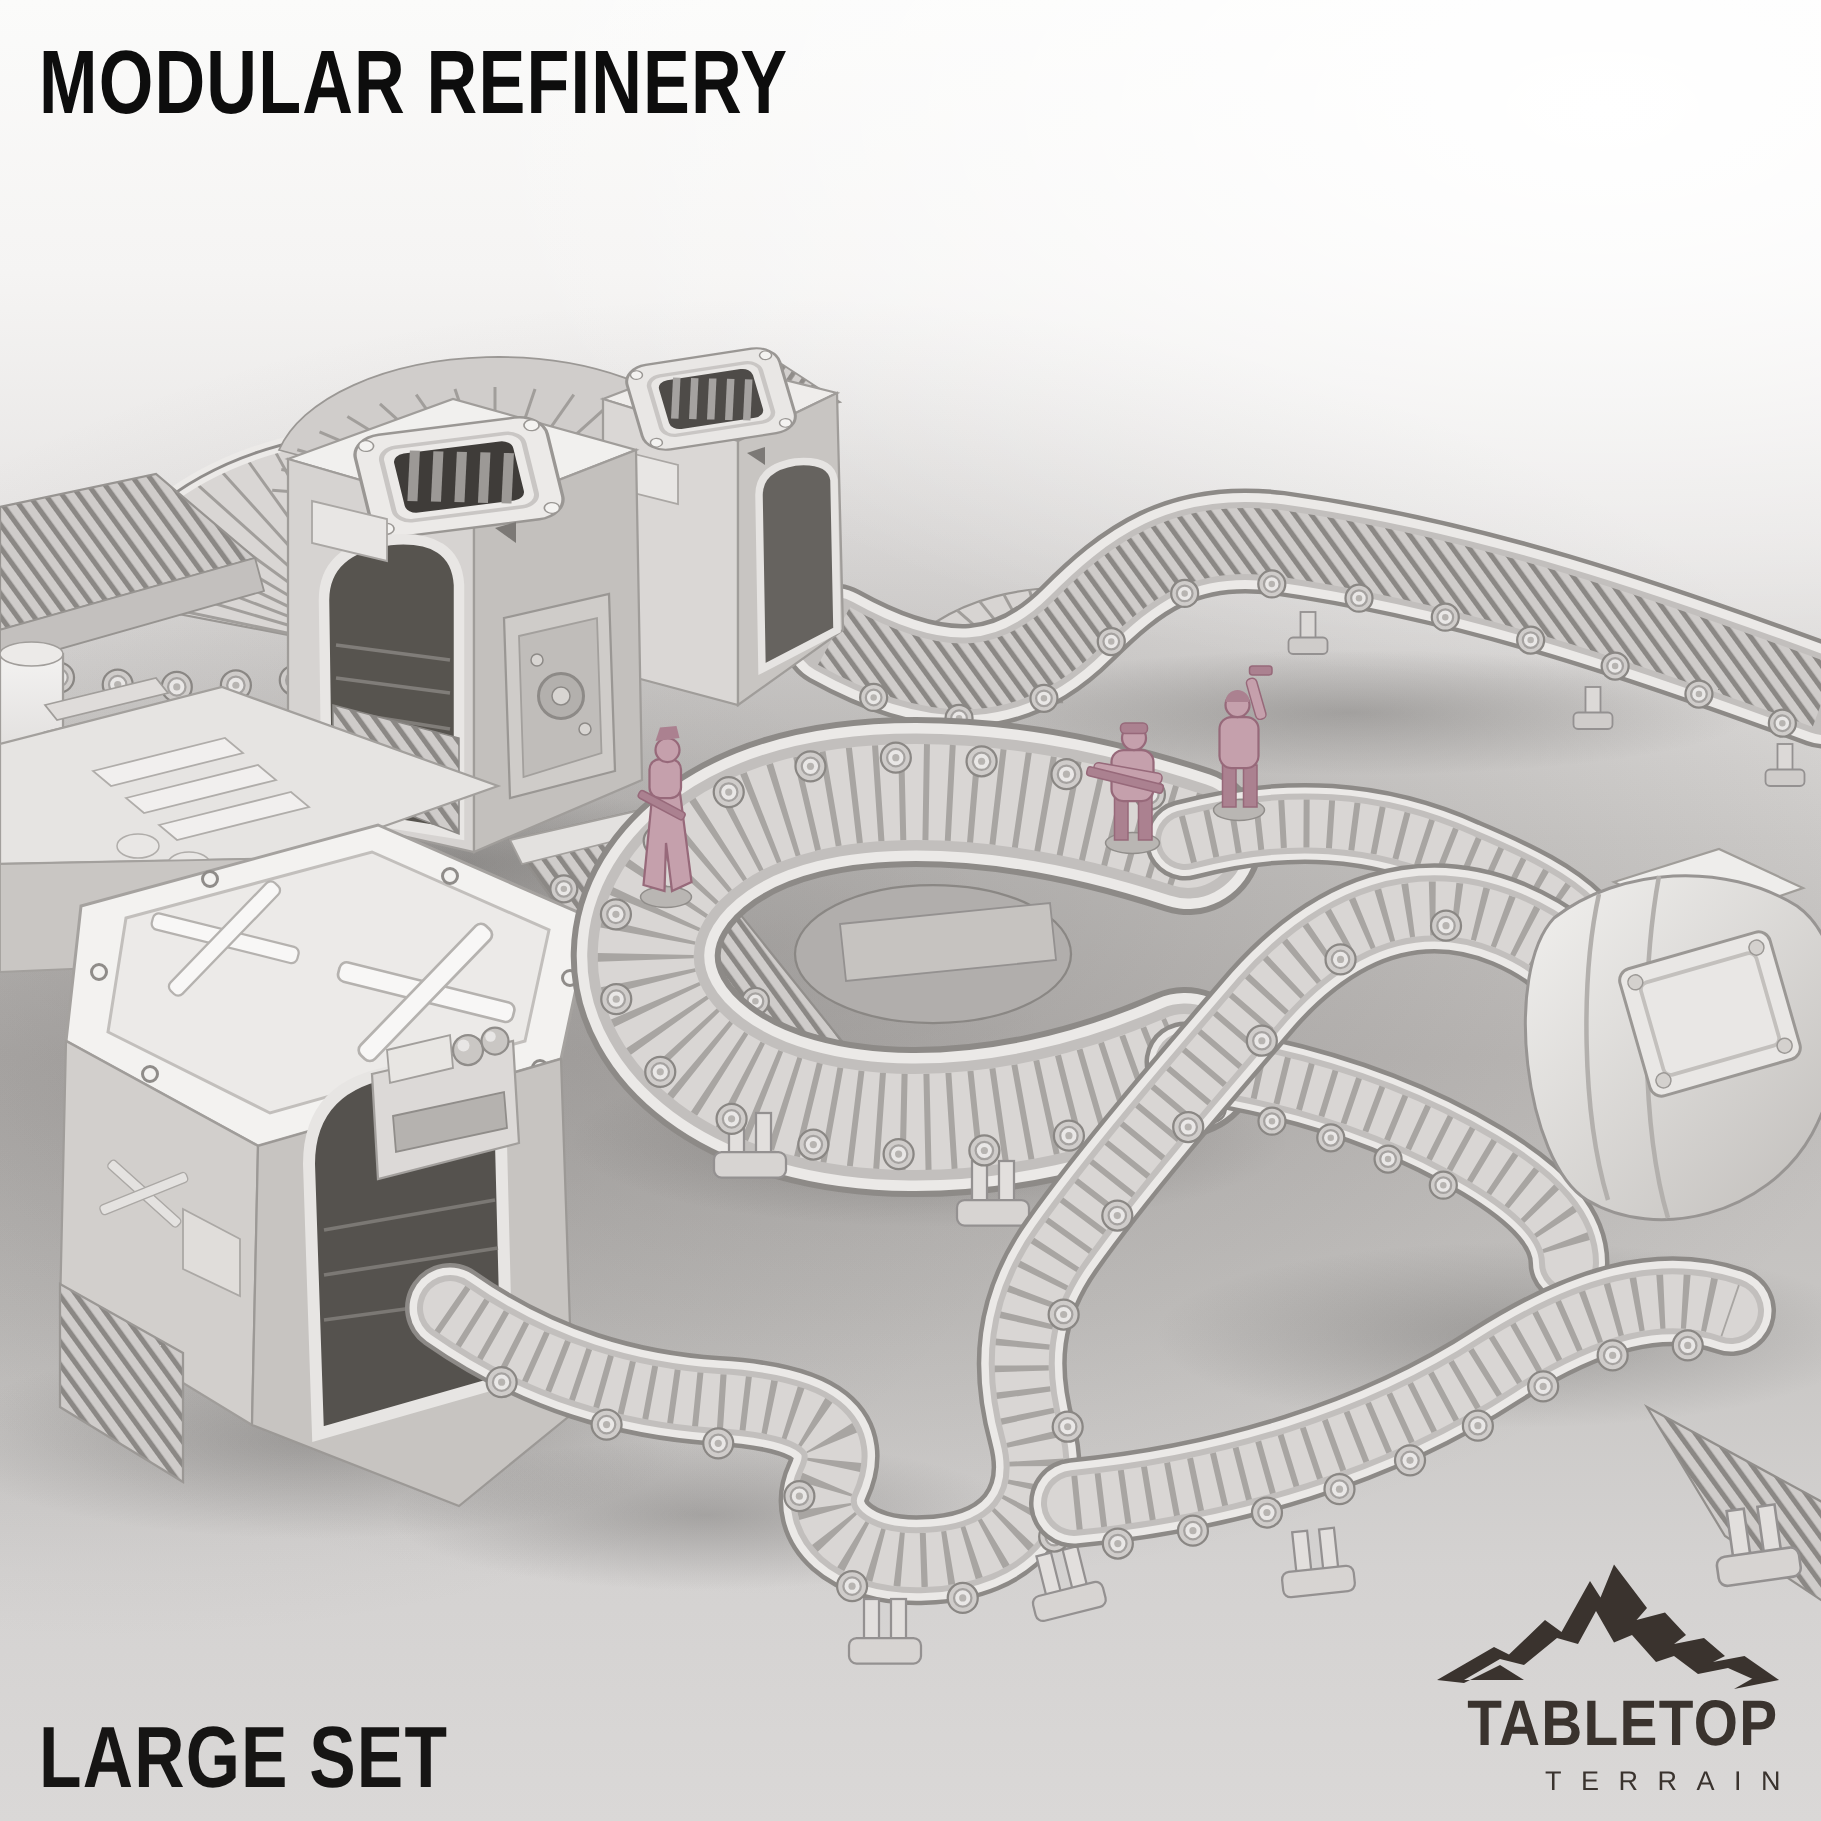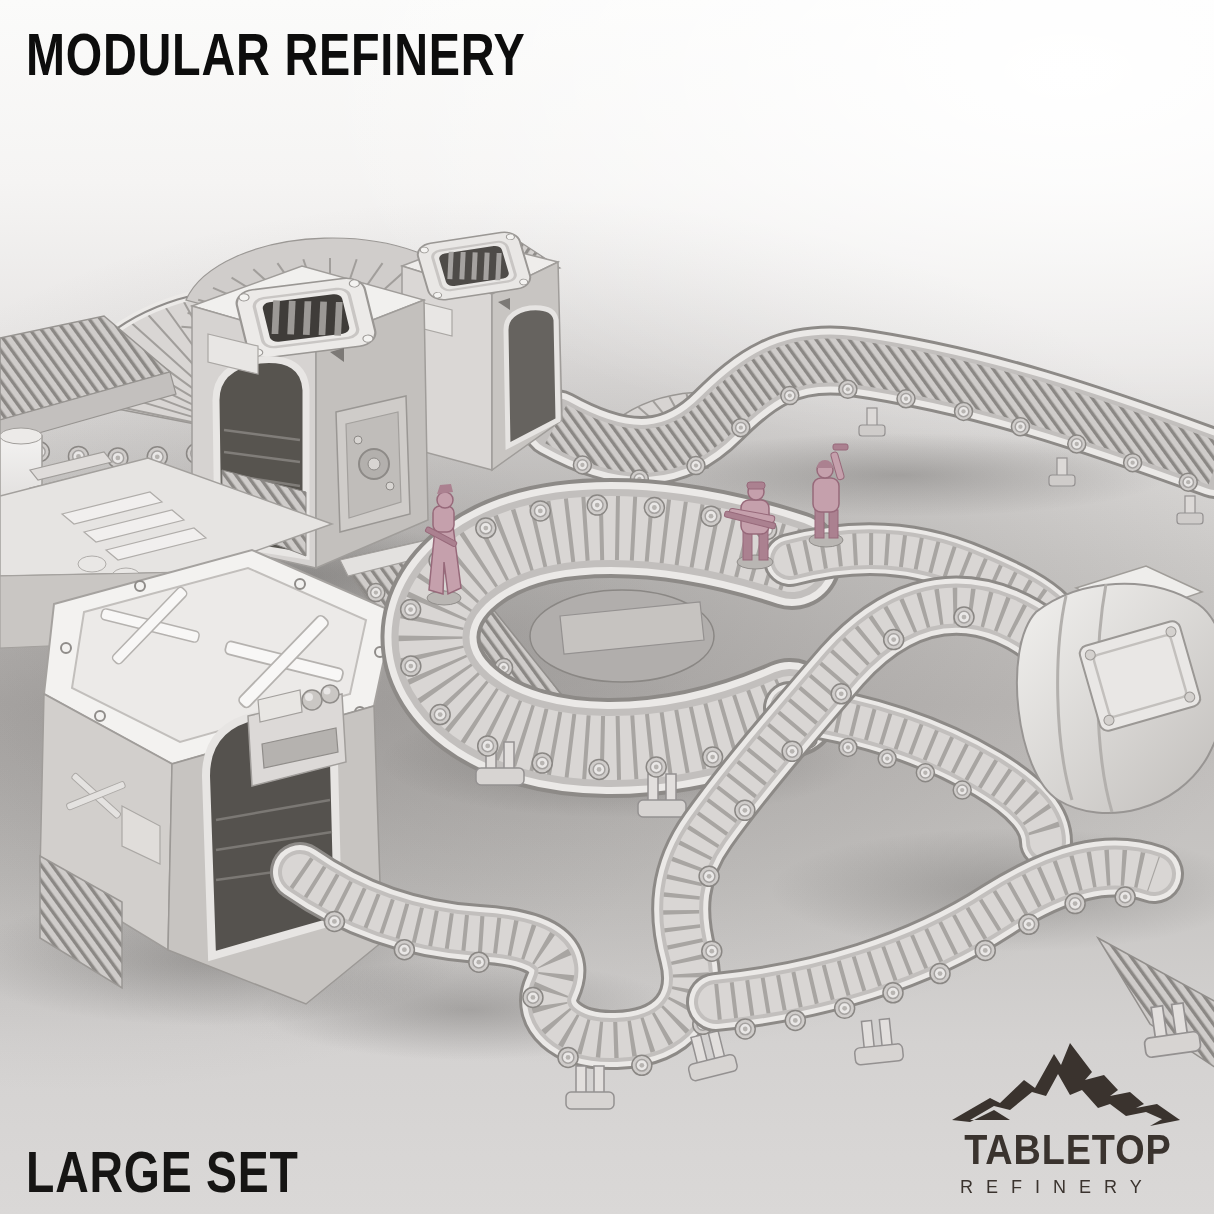--- a/index.html
+++ b/index.html
@@ -19,21 +19,21 @@
   }
   .set-label{
     position:absolute;left:26px;top:1138px;margin:0;color:#161514;
     font-size:58px;font-weight:700;letter-spacing:1px;white-space:nowrap;
     transform:scaleX(0.80);transform-origin:left top;
   }
   .scene{position:absolute;left:0;top:0;z-index:1;}
   .txt{z-index:3;}
   .brand{
     position:absolute;right:14px;bottom:18px;z-index:3;width:250px;
-    display:flex;flex-direction:column;align-items:flex-start;color:#3a332e;
+    display:flex;flex-direction:column;align-items:flex-end;color:#3a332e;
   }
   .brand .mountain{width:244px;height:90px;display:block;}
   .brand .name-top{
     font-size:43px;font-weight:700;letter-spacing:1px;line-height:1;
     transform:scaleX(0.88);transform-origin:center top;margin-top:-2px;
   }
   .brand .name-bottom{
     font-size:18px;font-weight:400;letter-spacing:13px;line-height:1;
     margin-top:7px;padding-left:10px;
   }
@@ -745,14 +745,14 @@
 
 <div class="set-label txt">LARGE SET</div>
 
 <div class="brand txt">
   <svg class="mountain" viewBox="0 0 244 90">
     <path fill="#3a332e" d="M2,80 L40,58 L50,63 L74,40 L85,48 L104,14 L111,25 L120,3 L142,32 L135,40 L154,35 L168,50 L160,56 L180,52 L194,64 L186,68 L207,64 L230,80 L214,80 L196,72 L176,76 L160,64 L148,68 L132,50 L120,55 L108,34 L96,56 L82,52 L60,70 L44,66 L20,80 Z"></path>
     <path fill="#3a332e" d="M2,80 L60,80 L44,70 L20,82 Z"></path>
     <path fill="#3a332e" d="M230,80 L200,86 L214,78 Z"></path>
   </svg>
   <div class="name-top">TABLETOP</div>
-  <div class="name-bottom">REFINERY</div>
+  <div class="name-bottom">TERRAIN</div>
 </div>
 
 </body></html>

